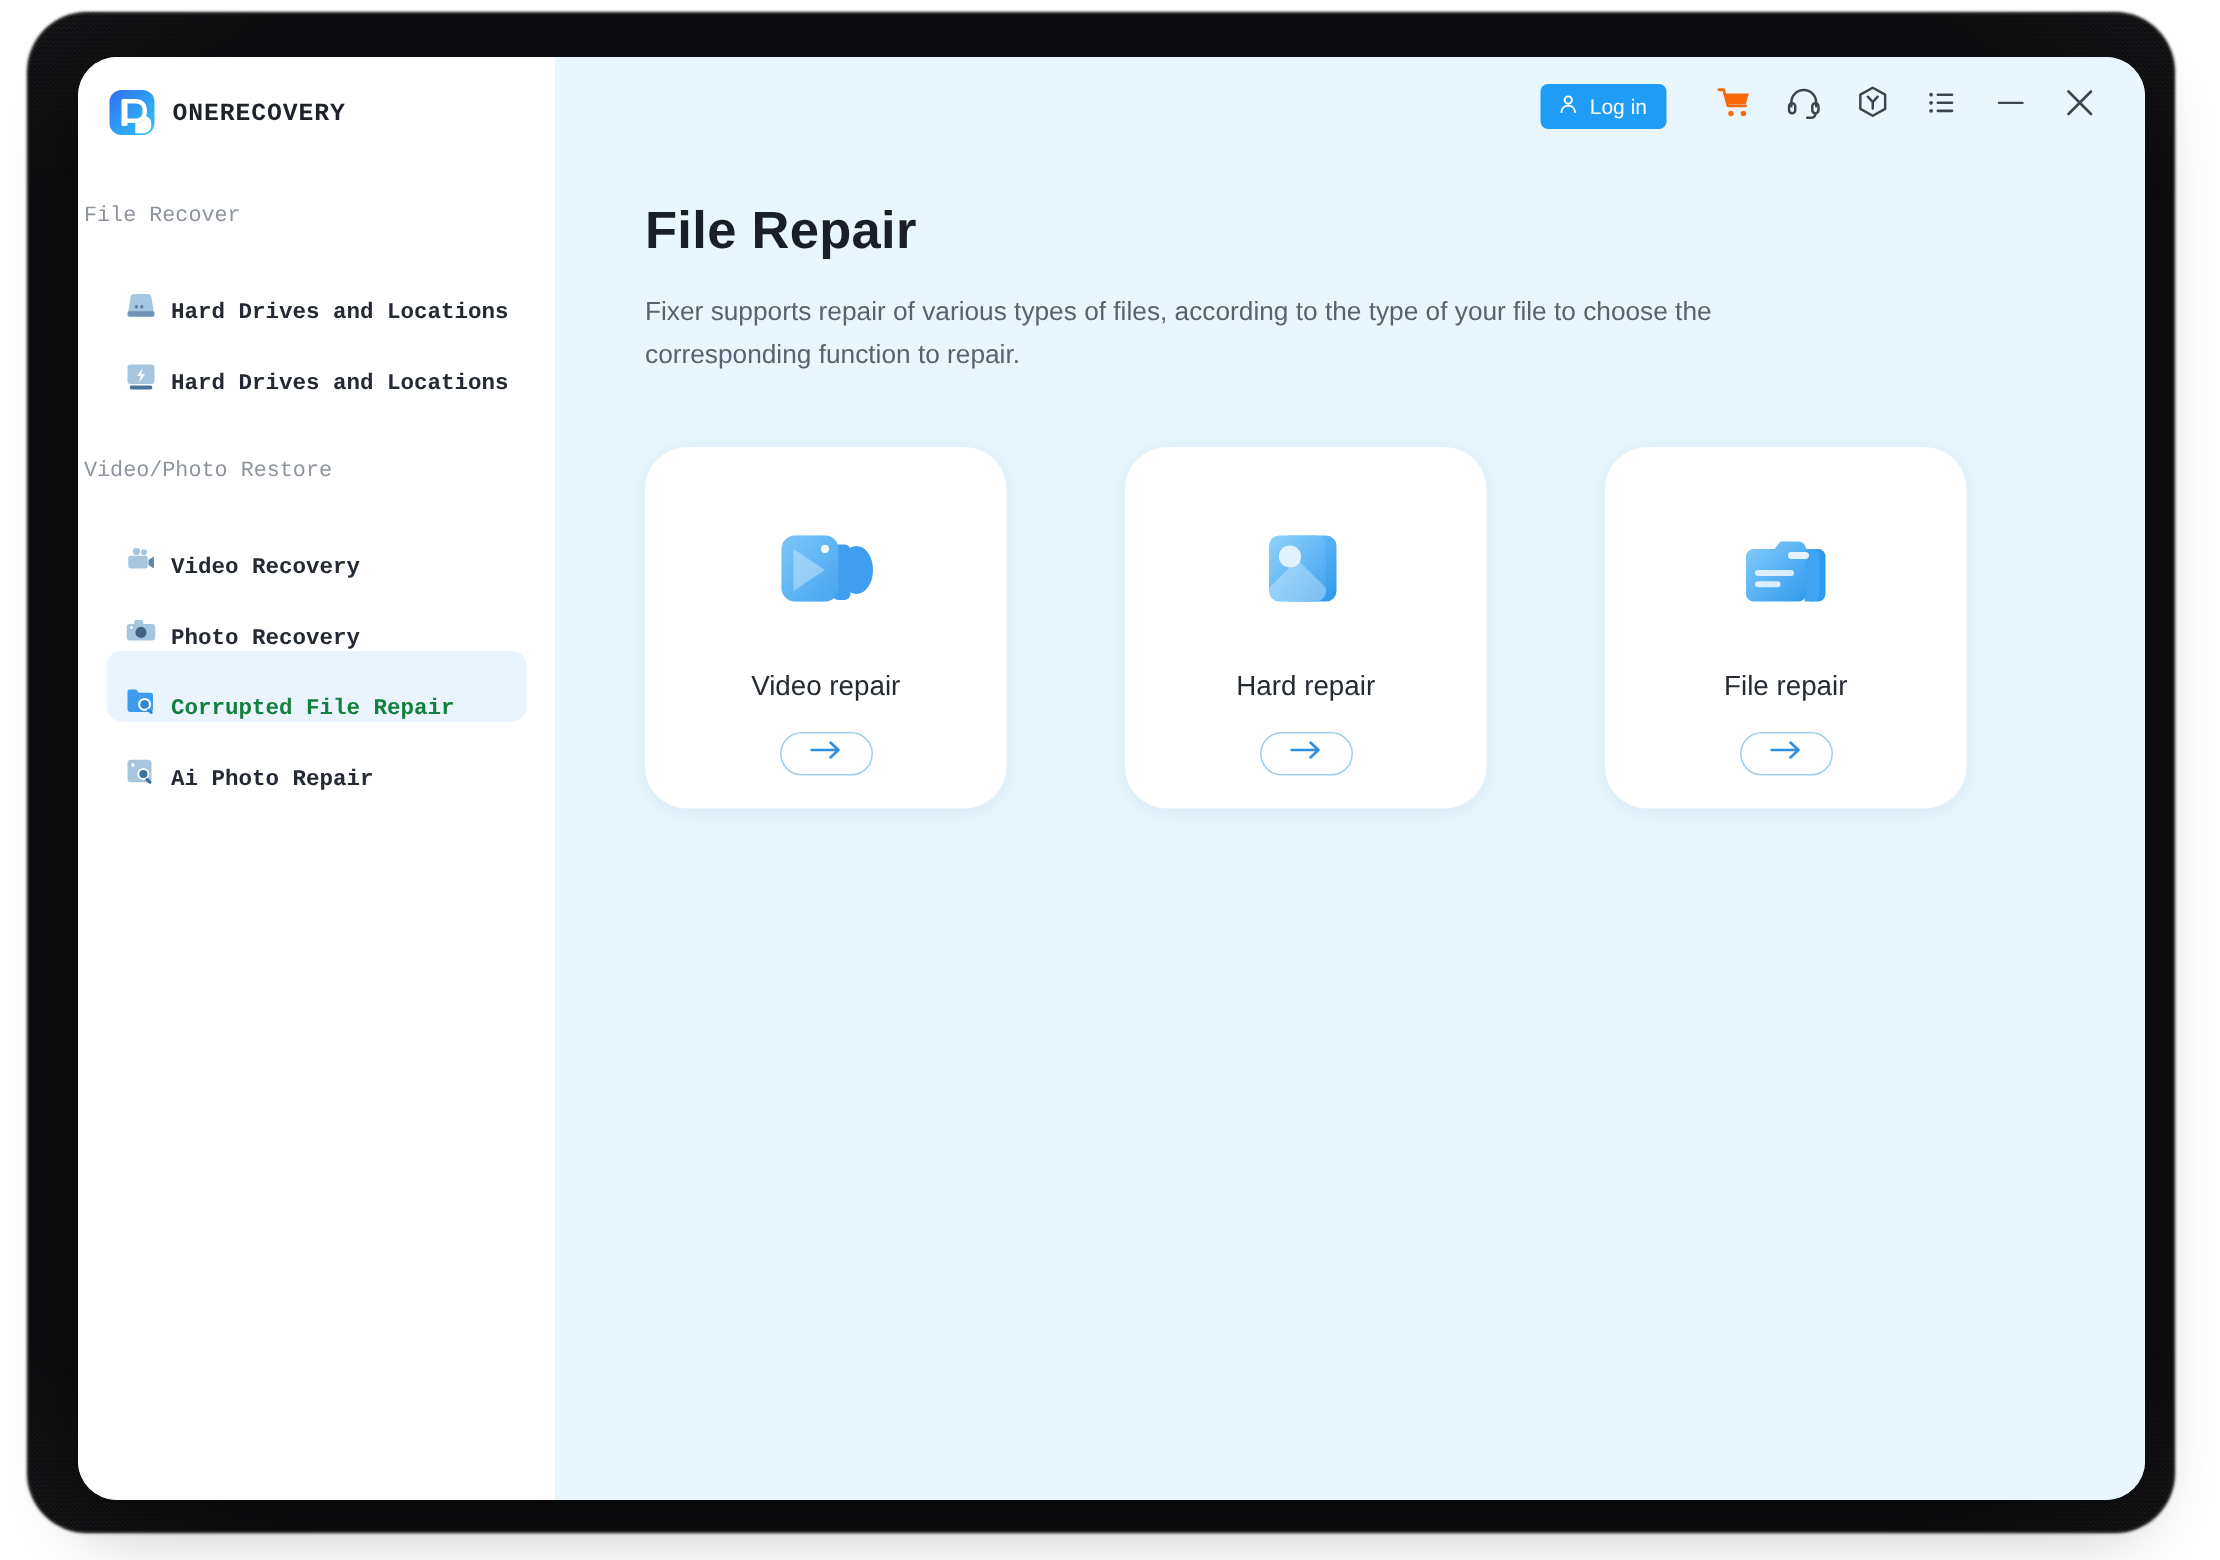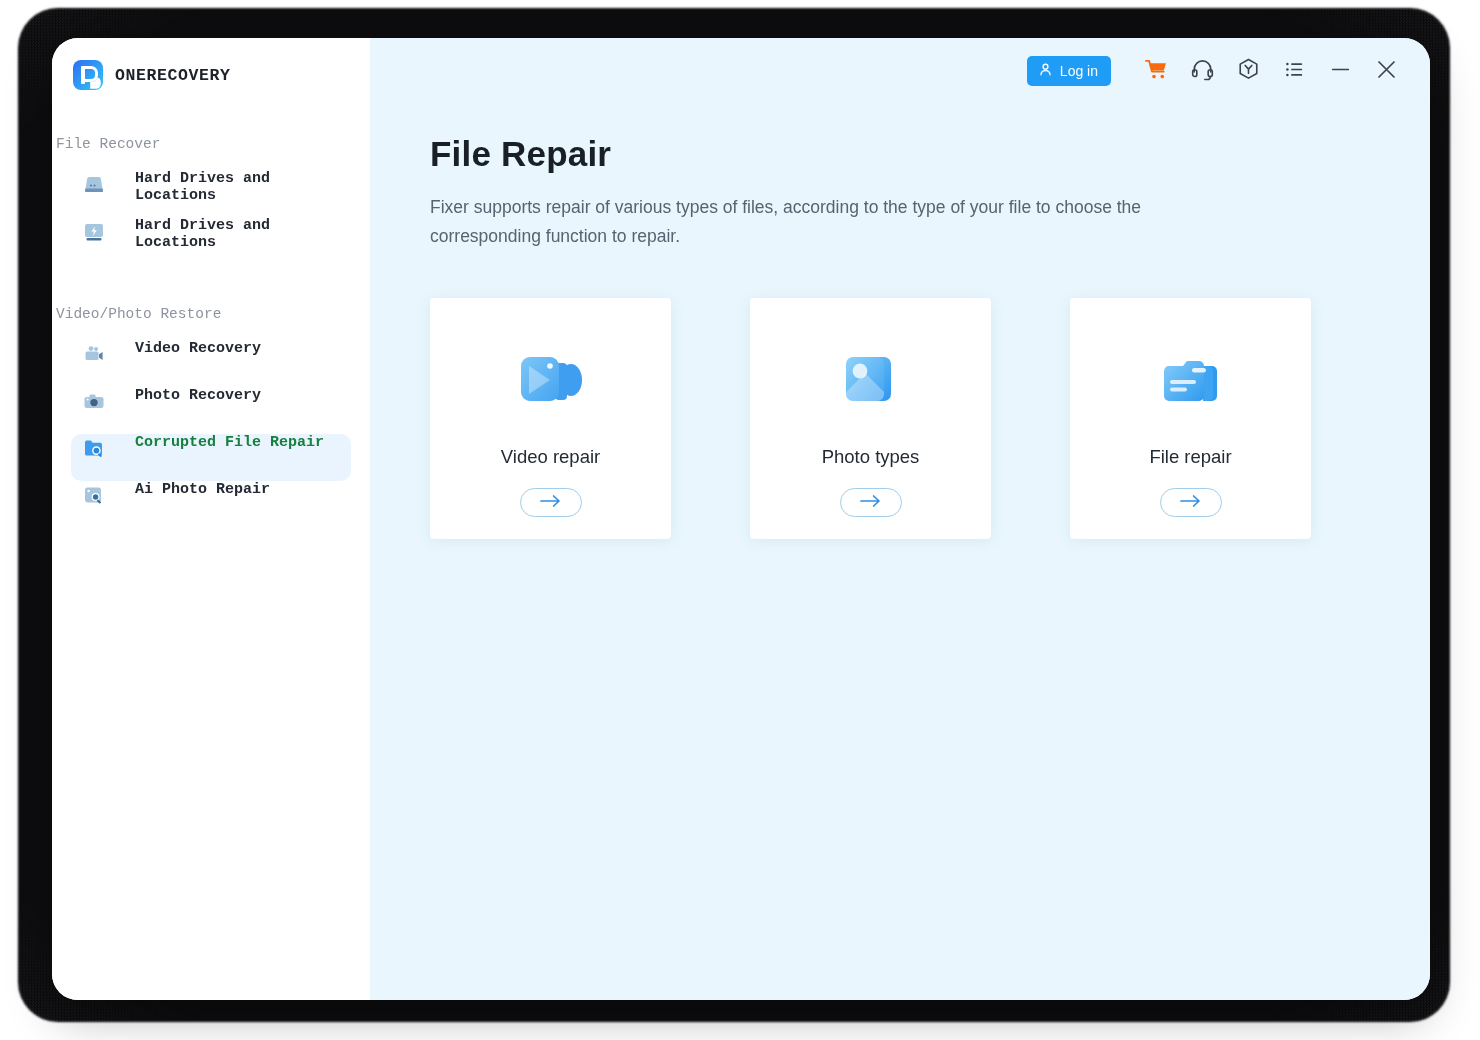--- a/index.html
+++ b/index.html
@@ -83,21 +83,21 @@
   }
   .brand-name {
     font-size: 16.5px; font-weight: bold; letter-spacing: .6px; color: #1d2129;
   }
 
   .group-label {
     font-size: 14.5px; color: #8d949e;
     padding-left: 4px;
   }
   .nav-item {
-    display: flex; align-items: flex-start; gap: 27px;
+    display: flex; align-items: flex-end; gap: 6px;
     height: 47px;
     margin: 0 19px;
     padding-left: 9px;
     border-radius: 10px;
     cursor: default;
   }
   .nav-item.active { background: #e9f4ff; }
   .nav-label { font-size: 15px; font-weight: bold; color: #242a33; }
   .nav-item.active .nav-label { color: #15803d; font-weight: bold; }
   .nav-icon { width: 28px; height: 28px; flex: none; }
@@ -141,21 +141,21 @@
     max-width: 805px;
   }
 
   .cards {
     display: flex; gap: 79px;
     margin-top: 47px;
   }
   .card {
     width: 241px; height: 241px;
     background: #ffffff;
-    border-radius: 4px;
+    border-radius: 28px;
     box-shadow: 0 2px 14px rgba(60,120,170,.10);
     display: flex; flex-direction: column; align-items: center;
     padding-top: 32px;
     cursor: pointer;
   }
   .card-art { width: 104px; height: 104px; }
   .card-title {
     margin-top: 12px;
     font-size: 18.5px; color: #252b33;
   }
@@ -393,21 +393,21 @@
                     <stop offset="0" stop-color="#8fd2fa"></stop>
                       <stop offset="1" stop-color="#3fa2f1"></stop>
                   </linearGradient>
                 </defs>
                 <rect x="34" y="27" width="38" height="44" rx="7" fill="url(#pg1)"></rect>
                 <rect x="27" y="27" width="38" height="44" rx="7" fill="url(#pg2)"></rect>
                 <circle cx="41" cy="41" r="7.4" fill="#ffffff" opacity=".78"></circle>
                 <path d="M27 62 L46 43 L65 62 v2.2 a6.8 6.8 0 0 1-6.8 6.8 H33.8 A6.8 6.8 0 0 1 27 64.2 Z" fill="#ffffff" opacity=".30"></path>
               </svg>
             </div>
-            <div class="card-title">Photo types</div>
+            <div class="card-title">Hard repair</div>
             <div class="card-go">
               <span>
                 <svg width="24" height="14" viewBox="0 0 24 14">
                   <path d="M2 7 H20 M14.6 2 L20 7 L14.6 12" fill="none" stroke="#2e8fe0" stroke-width="1.7" stroke-linecap="round" stroke-linejoin="round"></path>
                 </svg>
               </span>
             </div>
           </div>
 
           <div class="card">

